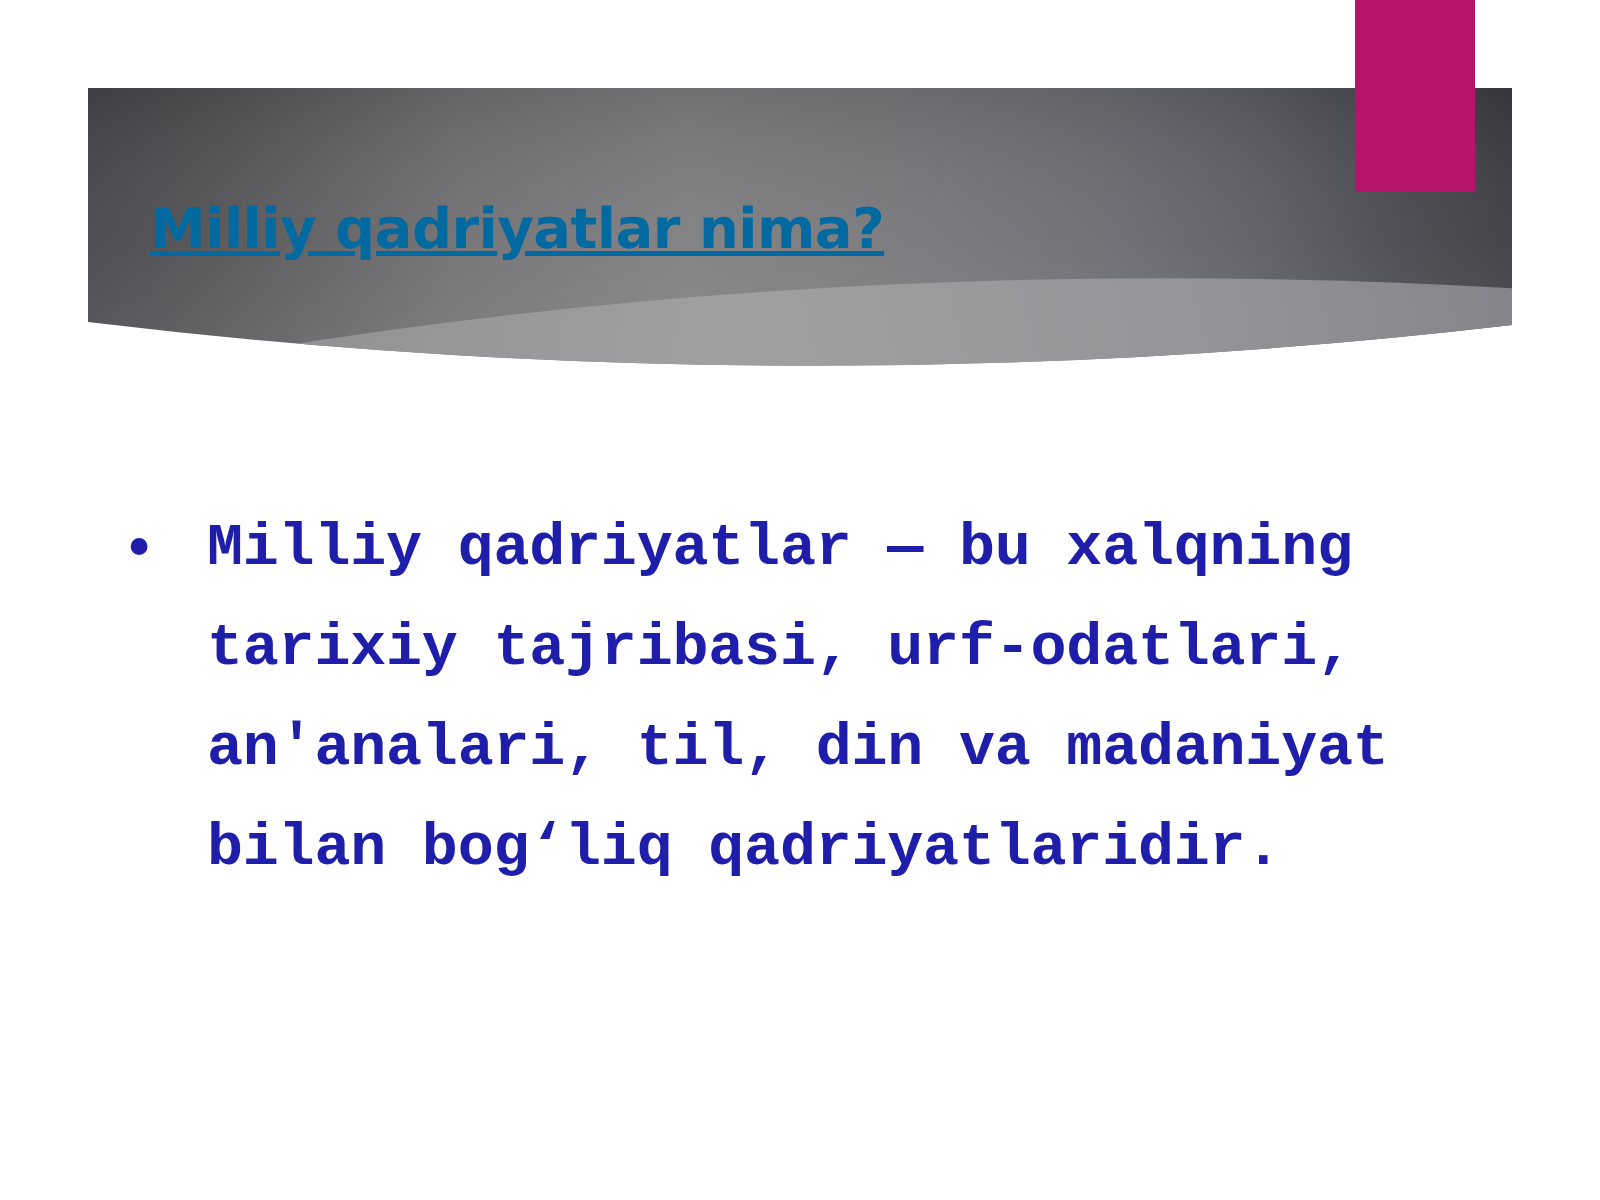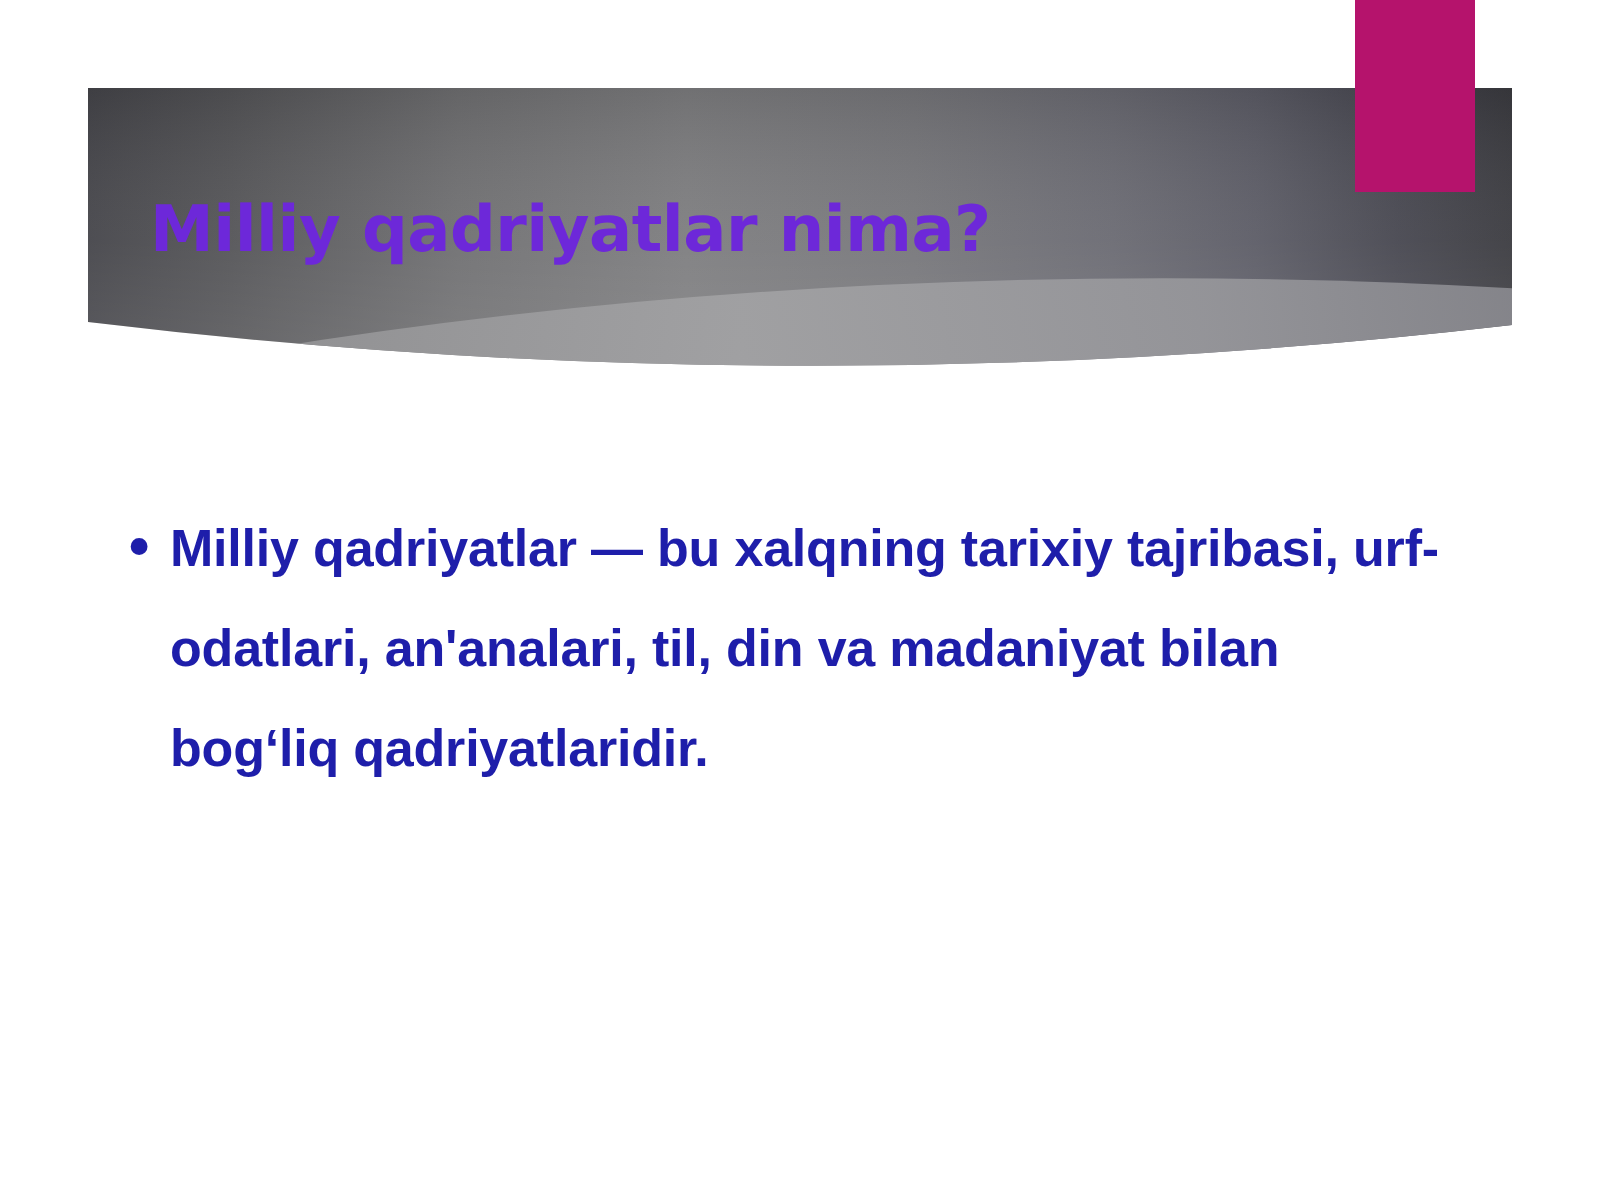--- a/index.html
+++ b/index.html
@@ -46,28 +46,29 @@
   }
 
   
   .title {
     position: absolute;
     left: 150px;
     top: 178px;
     width: 1340px;
     height: 110px;
     z-index: 4;
-    color: #6d28d9;
+    color: #0369a1;
     font-family: "DejaVu Sans", sans-serif;
     font-weight: bold;
-    font-size: 64px;
+    font-size: 56px;
     line-height: 104px;
     letter-spacing: -0.5px;
     white-space: nowrap;
     text-rendering: geometricPrecision;
+    text-decoration: underline;
   }
 
   
   .body-block {
     position: absolute;
     left: 108px;
     top: 498px;
     width: 1400px;
     z-index: 4;
   }
@@ -82,27 +83,28 @@
     font-size: 58px;
     line-height: 100px;
     text-align: left;
     padding-left: 14px;
     box-sizing: border-box;
     color: #1e1eaa;
     font-family: "DejaVu Sans", sans-serif;
   }
   .bullet-text {
     flex: 1 1 auto;
-    font-family: Liberation Sans, sans-serif;
+    font-family: Liberation Mono, monospace;
     font-weight: bold;
-    font-size: 52px;
+    font-size: 60px;
     line-height: 100px;
     color: #1e1eaa;
     letter-spacing: -0.2px;
     max-width: 1290px;
+    margin-left: 37px;
   }
 </style>
 </head>
 <body>
 
 <div id="slide">
 
   <div class="banner-wrap">
     <svg class="banner-svg" viewBox="0 0 1424 300" preserveAspectRatio="none">
       <defs>

